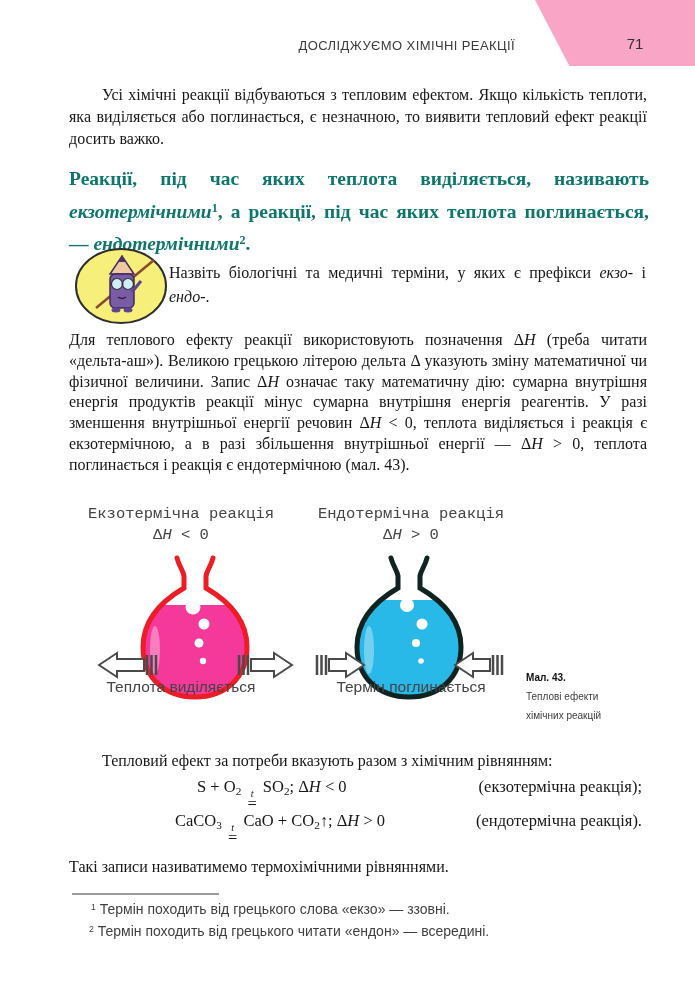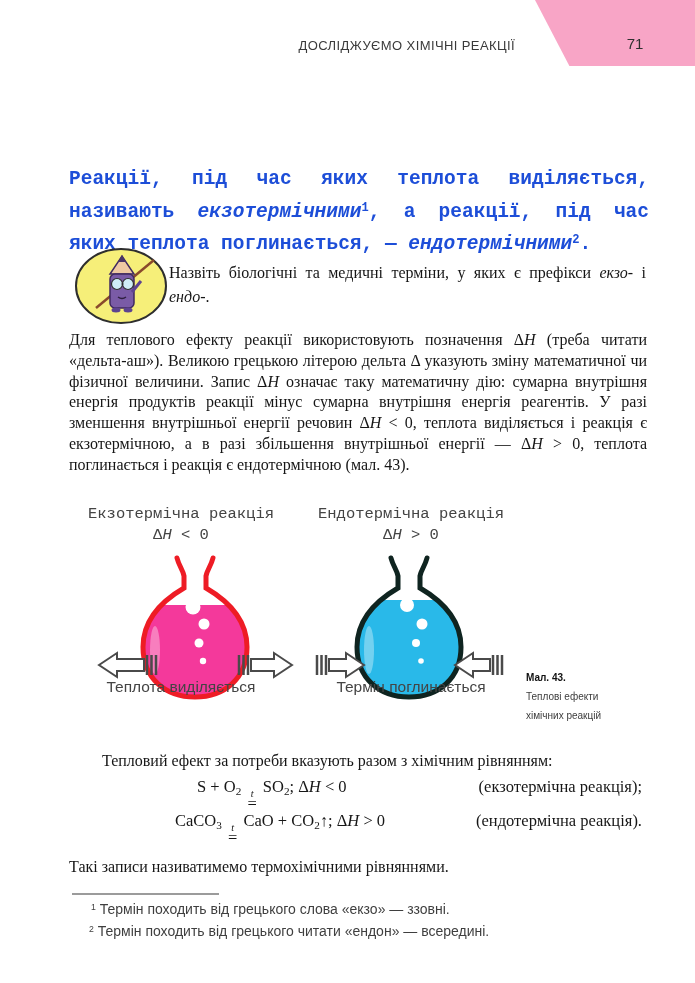--- a/index.html
+++ b/index.html
@@ -24,22 +24,22 @@
     font-family:"Liberation Sans", sans-serif;font-size:15px;color:#2f2f2f;
   }
   
   .para{
     position:absolute;left:57px;width:578px;text-align:justify;
     font-size:16px;line-height:22px;
   }
   .indent{text-indent:33px;}
   .definition{
     position:absolute;top:165px;left:57px;width:580px;text-align:justify;
-    font-family:Liberation Mono, monospace;font-weight:bold;
-    font-size:19.5px;line-height:28.5px;color:#1d4ed8;
+    font-family:Liberation Serif, serif;font-weight:bold;
+    font-size:19.5px;line-height:28.5px;color:#0f766e;
   }
   .task-text{
     position:absolute;top:261px;left:157px;width:477px;text-align:justify;
     font-size:16px;line-height:24px;
   }
   .p2{top:330px;line-height:20.8px;}
   
   .seg-i{font-style:italic;}
   .seg-sup{font-size:.62em;vertical-align:.5em;}
   .seg-sub{font-size:.68em;vertical-align:-.25em;}
@@ -74,20 +74,21 @@
 </style>
 </head>
 <body>
 
 <div id="page">
 
   <div class="band"></div>
   <div class="header-title">ДОСЛІДЖУЄМО ХІМІЧНІ РЕАКЦІЇ</div>
   <div class="page-number">71</div>
 
+  <div class="para indent" style="top:84px">Усі хімічні реакції відбуваються з тепловим ефектом. Якщо кількість теплоти, яка виділяється або поглинається, є незначною, то виявити тепловий ефект реакції досить важко.</div>
 
   <div class="definition"><span>Реакції, під час яких теплота виділяється, називають </span><span class="seg-i">екзотермічними</span><span class="seg-sup">1</span><span>, а реакції, під час яких теплота поглинається, — </span><span class="seg-i">ендотермічними</span><span class="seg-sup">2</span><span>.</span></div>
 
   <svg class="abs" style="top:246px;left:62px" width="94" height="80" viewBox="0 0 94 80">
     <ellipse cx="47" cy="40" rx="45" ry="37" fill="#F6EF79" stroke="#2e2e2e" stroke-width="2"></ellipse>
     <line x1="22" y1="62" x2="80" y2="14" stroke="#8a4a2b" stroke-width="2.5"></line>
     <polygon points="36,28 60,28 48,10" fill="#eec9a2" stroke="#402a60" stroke-width="1.5"></polygon>
     <polygon points="44,16 52,16 48,9" fill="#4a3566"></polygon>
     <rect x="36" y="28" width="24" height="34" rx="5" fill="#7a5ba6" stroke="#402a60" stroke-width="1.5"></rect>
     <ellipse cx="42" cy="64" rx="4.5" ry="2.5" fill="#5d4390"></ellipse>

